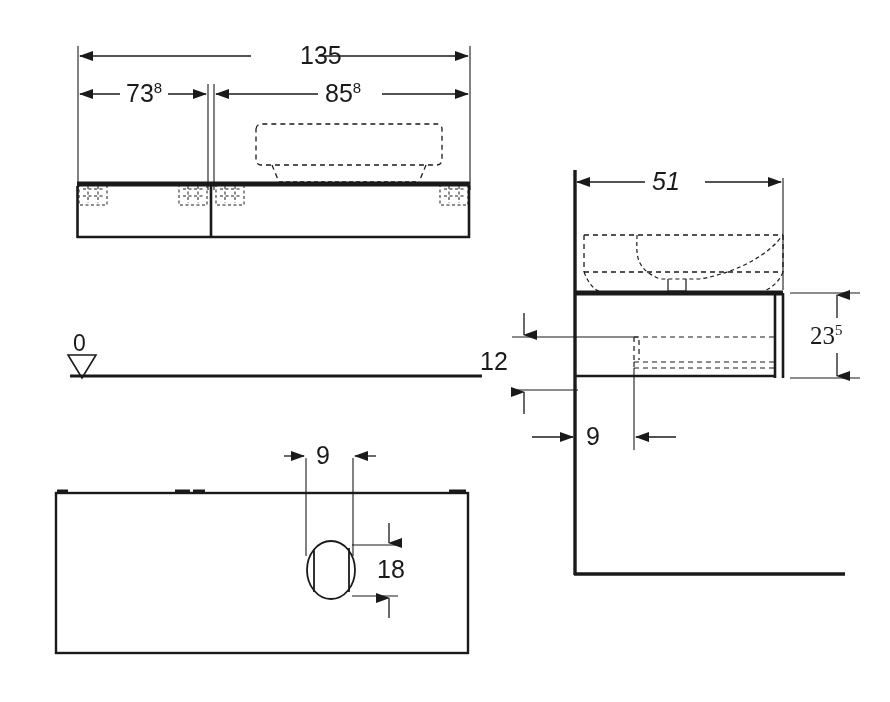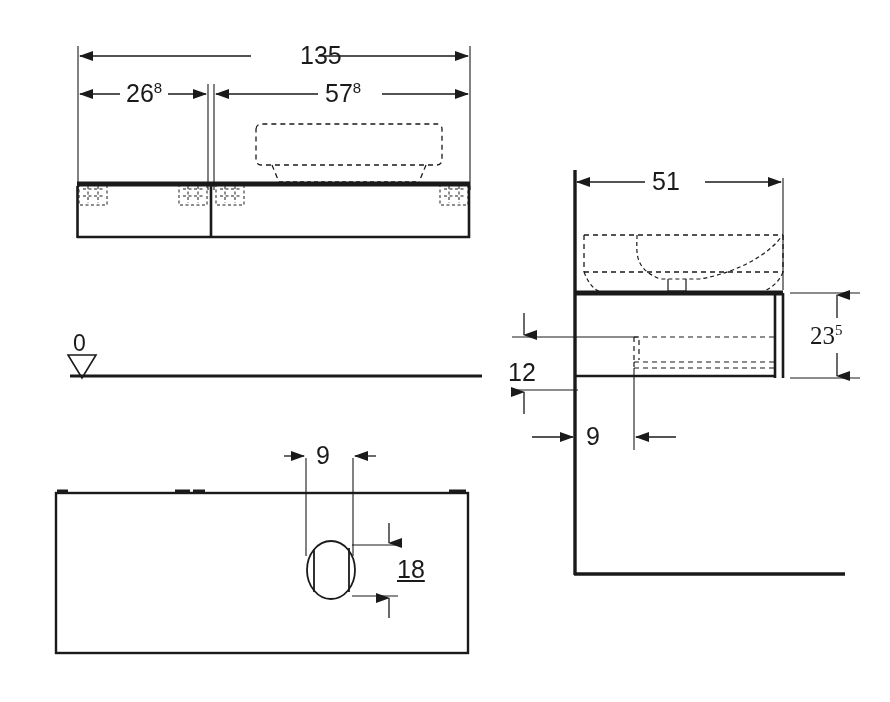--- a/index.html
+++ b/index.html
@@ -221,36 +221,36 @@
       </g>
     </g>
 
   </g>
 </svg>
 
 <div class="dim-label" style="left:268px;top:43px;margin-left:32px;">
   <span>135</span><sup></sup>
 </div>
 <div class="dim-label" style="left:126px;top:81px;">
-  <span>26</span><sup>8</sup>
+  <span>73</span><sup>8</sup>
 </div>
 <div class="dim-label" style="left:325px;top:81px;">
-  <span>57</span><sup>8</sup>
-</div>
-<div class="dim-label" style="left:652px;top:169px;">
+  <span>85</span><sup>8</sup>
+</div>
+<div class="dim-label" style="left:652px;top:169px;font-style:italic;">
   <span>51</span><sup></sup>
 </div>
 <div class="dim-label" style="left:810px;top:323px;font-family:Liberation Serif, serif;">
   <span>23</span><sup>5</sup>
 </div>
-<div class="dim-label" style="left:508px;top:349px;margin-top:11px;">
+<div class="dim-label" style="left:480px;top:349px;">
   <span>12</span><sup></sup>
 </div>
 <div class="dim-label" style="left:586px;top:424px;">
   <span>9</span><sup></sup>
 </div>
 <div class="dim-label" style="left:316px;top:443px;">
   <span>9</span><sup></sup>
 </div>
-<div class="dim-label" style="left:397px;top:557px;text-decoration:underline;">
+<div class="dim-label" style="left:377px;top:557px;">
   <span>18</span><sup></sup>
 </div>
 <div class="datum-label" style="left:73px;top:332px;">0</div>
 
 </body></html>

